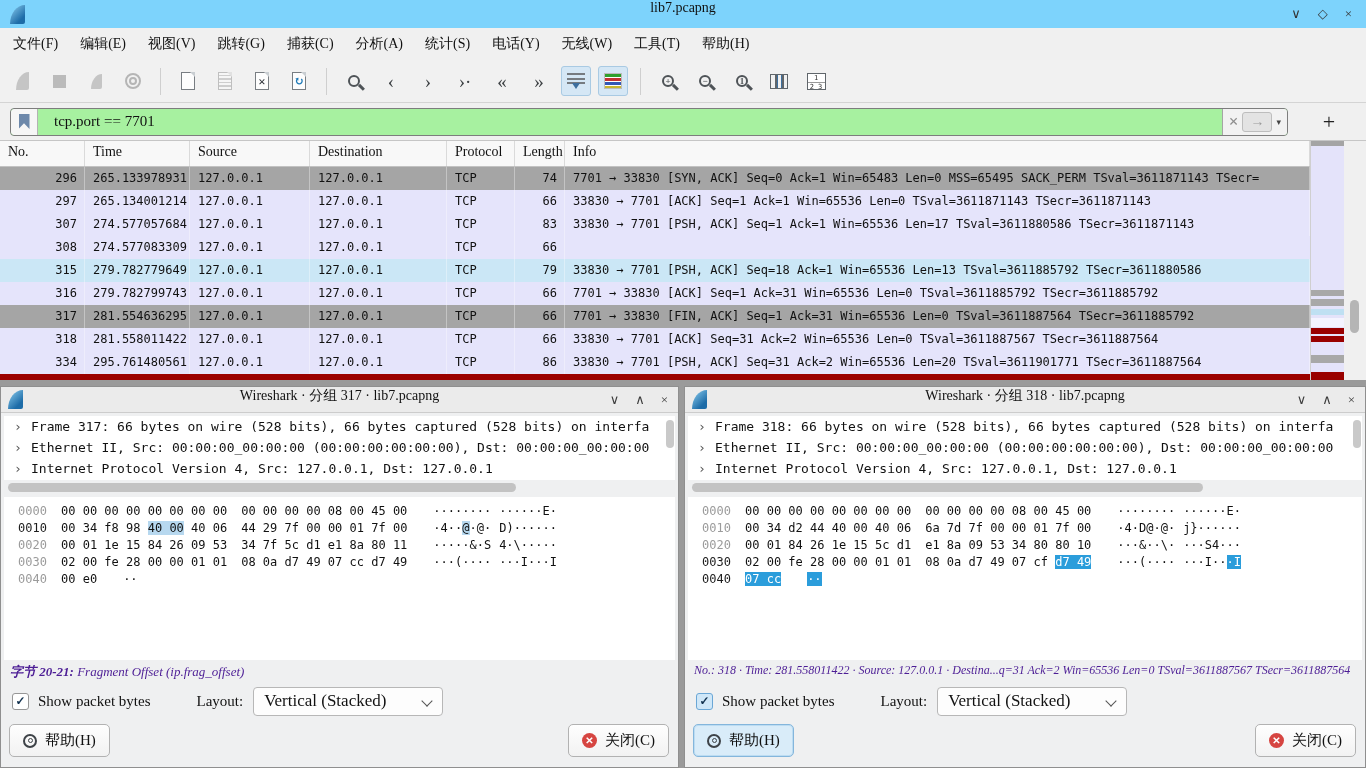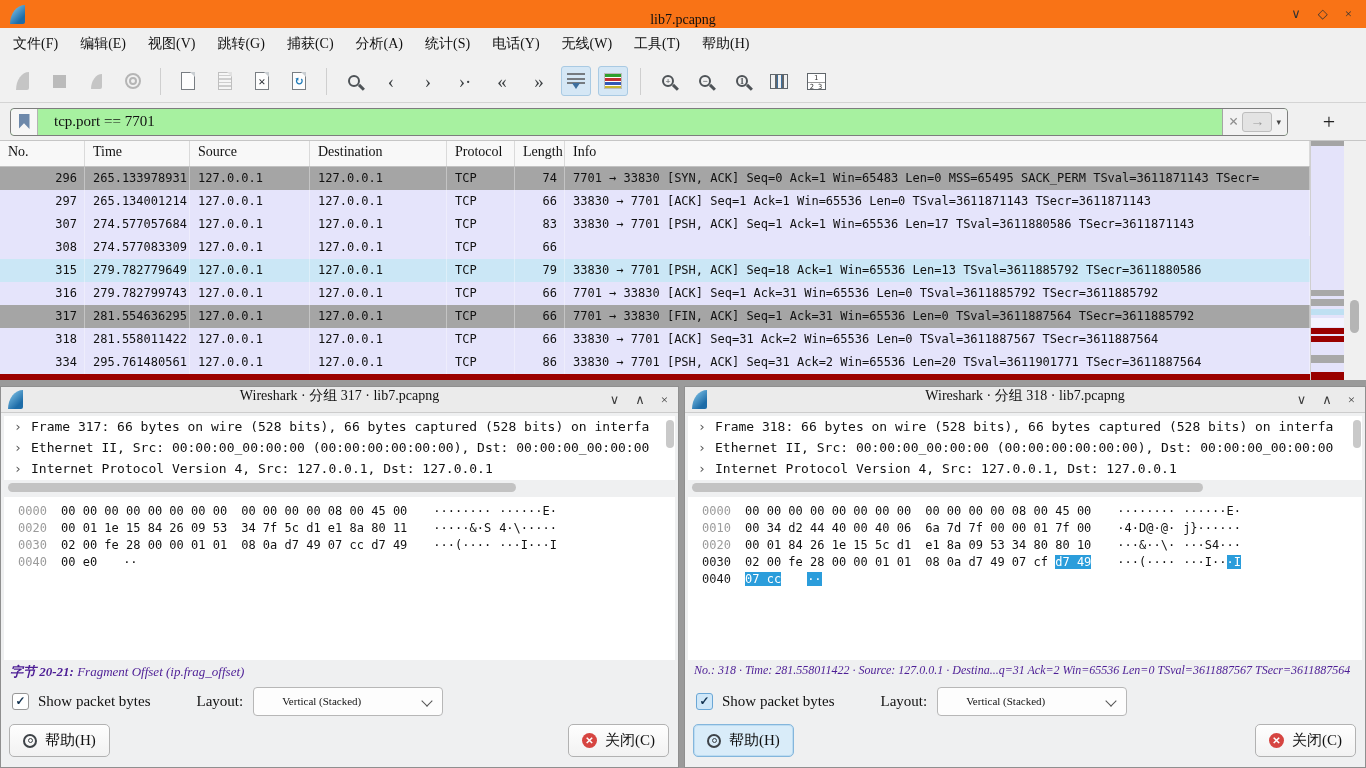--- a/index.html
+++ b/index.html
@@ -5,21 +5,21 @@
   :root{
     --serif:"Liberation Serif","DejaVu Serif",serif;
     --mono:"DejaVu Sans Mono","Liberation Mono",monospace;
   }
   *{box-sizing:border-box;margin:0;padding:0}
   html,body{width:1366px;height:768px;overflow:hidden}
   body{position:relative;background:#9a9a9a;font-family:var(--serif);color:#111;-webkit-font-smoothing:antialiased}
 
   
   .main-window{position:absolute;inset:0;background:#9a9a9a}
-  .titlebar{height:28px;background:#f97316;position:relative;display:flex;align-items:flex-end}
+  .titlebar{height:28px;background:#7dd3fc;position:relative;display:flex;align-items:flex-start}
   .fin{width:15px;height:19px;background:linear-gradient(135deg,#8fd0f0 0%,#1d6ca8 75%);border-radius:100% 0 2px 0 / 100% 0 2px 0;}
   .titlebar .fin{position:absolute;left:10px;top:5px}
   .win-title{width:100%;text-align:center;font-size:14px}
   .win-controls{position:absolute;right:14px;top:0;height:28px;display:flex;gap:17px;align-items:center;color:#333;font-size:13px}
   .win-controls span{cursor:default}
 
   .menubar{height:32px;background:#f0f0f0;display:flex;align-items:center;padding-left:2px}
   .menu-item{padding:5px 11px;font-size:14px;border-radius:3px}
 
   .toolbar{height:43px;background:#f1f1f1;border-bottom:1px solid #d4d4d4;display:flex;align-items:center;padding-left:7px;gap:7px}
@@ -105,21 +105,21 @@
   .selI{background:#b7d8ef}
   .selA{background:#2b9ddb;color:#fff}
   .pstatus{position:absolute;left:9px;right:6px;top:276px;height:19px;font-style:italic;font-size:13px;white-space:nowrap;overflow:hidden;color:#4c1d95}
   #popup1 .pstatus{font-size:12px}
   .pstatus b{font-weight:bold}
   .pctl{position:absolute;left:11px;right:8px;top:299px;height:30px;display:flex;align-items:center;font-size:15px}
   .chk{width:17px;height:17px;border:1px solid #979797;border-radius:3px;background:#fff;display:flex;align-items:center;justify-content:center;font-size:12px;font-weight:bold;color:#10304e;flex:none}
   .chk.focused{background:#cfe7f8;border-color:#6ba7d6}
   .chk-label{margin-left:9px}
   .layout-label{margin-left:46px}
-  .select{margin-left:10px;width:190px;height:29px;border:1px solid #b7b7b7;border-radius:4px;background:#fdfdfd;display:flex;align-items:center;padding-left:28px;position:relative;font-size:11px}
+  .select{margin-left:10px;width:190px;height:29px;border:1px solid #b7b7b7;border-radius:4px;background:#fdfdfd;display:flex;align-items:center;padding-left:10px;position:relative;font-size:17px}
   .caret{position:absolute;right:11px;top:9px;width:8px;height:8px;border-right:1.7px solid #555;border-bottom:1.7px solid #555;transform:rotate(45deg)}
   .btn{position:absolute;top:337px;height:33px;border:1px solid #b2b2b2;border-radius:5px;background:linear-gradient(#fefefe,#f2f2f2);display:flex;align-items:center;gap:8px;padding:0 13px;font-size:15px}
   .help-btn{left:8px}
   .close-btn{right:9px}
   #popup1 .help-btn{background:#d9ecf9;border-color:#84b6dc;box-shadow:0 0 0 1px #bcdcf2 inset}
   .buoy{width:14px;height:14px;border:2.2px solid #3e4348;border-radius:50%;position:relative;flex:none}
   .buoy::after{content:"";position:absolute;inset:2.5px;border:1.6px solid #3e4348;border-radius:50%}
   .closeicon{width:15px;height:15px;border-radius:50%;background:#d64541;color:#fff;font-size:10px;font-weight:bold;display:flex;align-items:center;justify-content:center;line-height:1;flex:none}
 </style>
 </head>
@@ -372,20 +372,21 @@
       <div class="trow"><span class="texp">›</span>Internet Protocol Version 4, Src: 127.0.0.1, Dst: 127.0.0.1</div>
     </div>
   <div class="tree-vscroll">
       <div class="tree-vthumb"></div>
     </div>
   <div class="hscroll">
       <div class="hthumb"></div>
     </div>
   <div class="hex" id="hex-0">
       <div class="hexrow"><span class="off">0000</span><span class="seg seg-b1">00 00 00 00 00 00 00 00</span><span class="seg seg-b2">00 00 00 00 08 00 45 00</span><span class="seg seg-a1">········</span><span class="seg seg-a2">······E·</span></div>
+      <div class="hexrow"><span class="off dark">0010</span><span class="seg seg-b1">00 34 f8 98 <span class="selI">40 00</span> 40 06</span><span class="seg seg-b2">44 29 7f 00 00 01 7f 00</span><span class="seg seg-a1">·4··<span class="selI">@</span>·@·</span><span class="seg seg-a2">D)······</span></div>
       <div class="hexrow"><span class="off">0020</span><span class="seg seg-b1">00 01 1e 15 84 26 09 53</span><span class="seg seg-b2">34 7f 5c d1 e1 8a 80 11</span><span class="seg seg-a1">·····&amp;·S</span><span class="seg seg-a2">4·\·····</span></div>
       <div class="hexrow"><span class="off">0030</span><span class="seg seg-b1">02 00 fe 28 00 00 01 01</span><span class="seg seg-b2">08 0a d7 49 07 cc d7 49</span><span class="seg seg-a1">···(····</span><span class="seg seg-a2">···I···I</span></div>
       <div class="hexrow"><span class="off">0040</span><span class="seg seg-b1">00 e0</span><span class="seg seg-a1">··</span></div>
     </div>
   <div class="pstatus"><b>字节 20-21:</b><span> Fragment Offset (ip.frag_offset)</span></div>
   <div class="pctl">
     <span class="chk">✓</span>
     <span class="chk-label">Show packet bytes</span>
     <span class="layout-label">Layout:</span>
     <span class="select">

